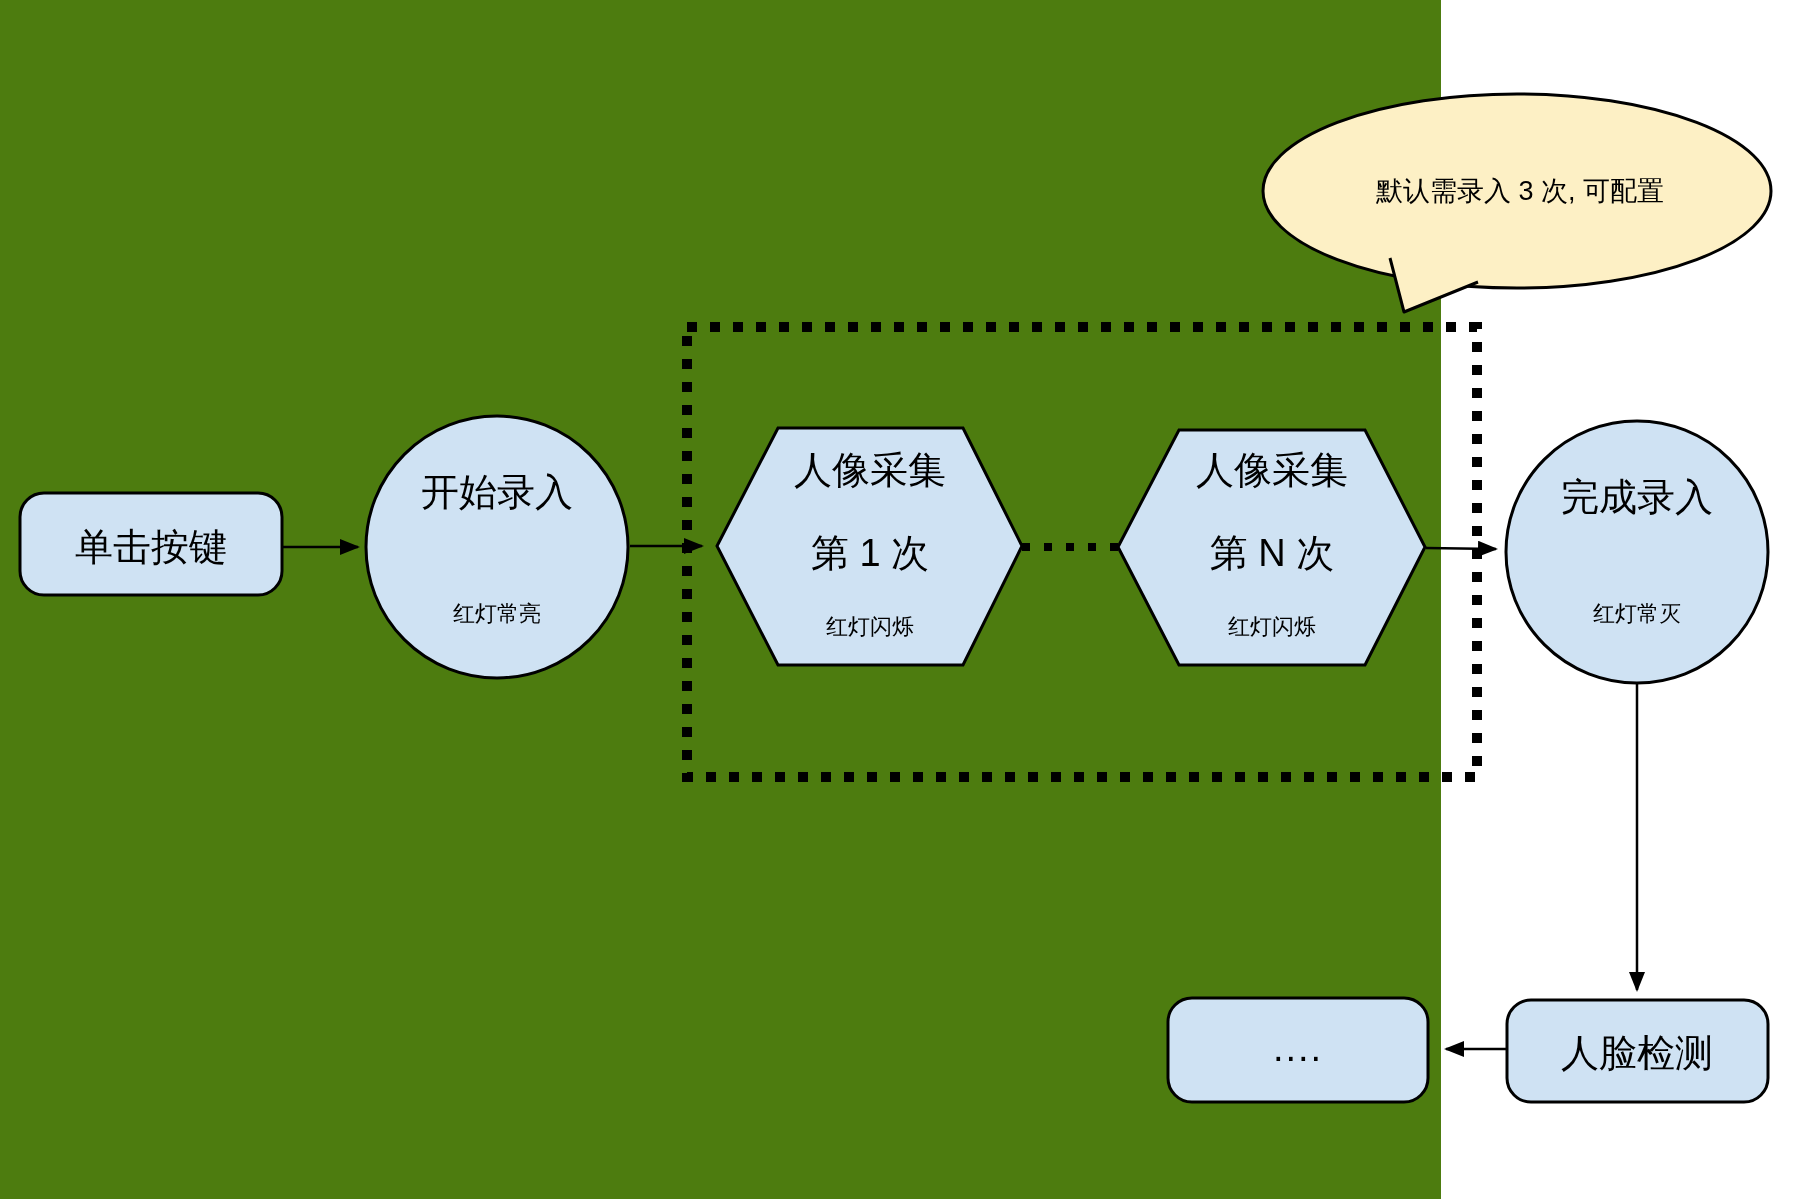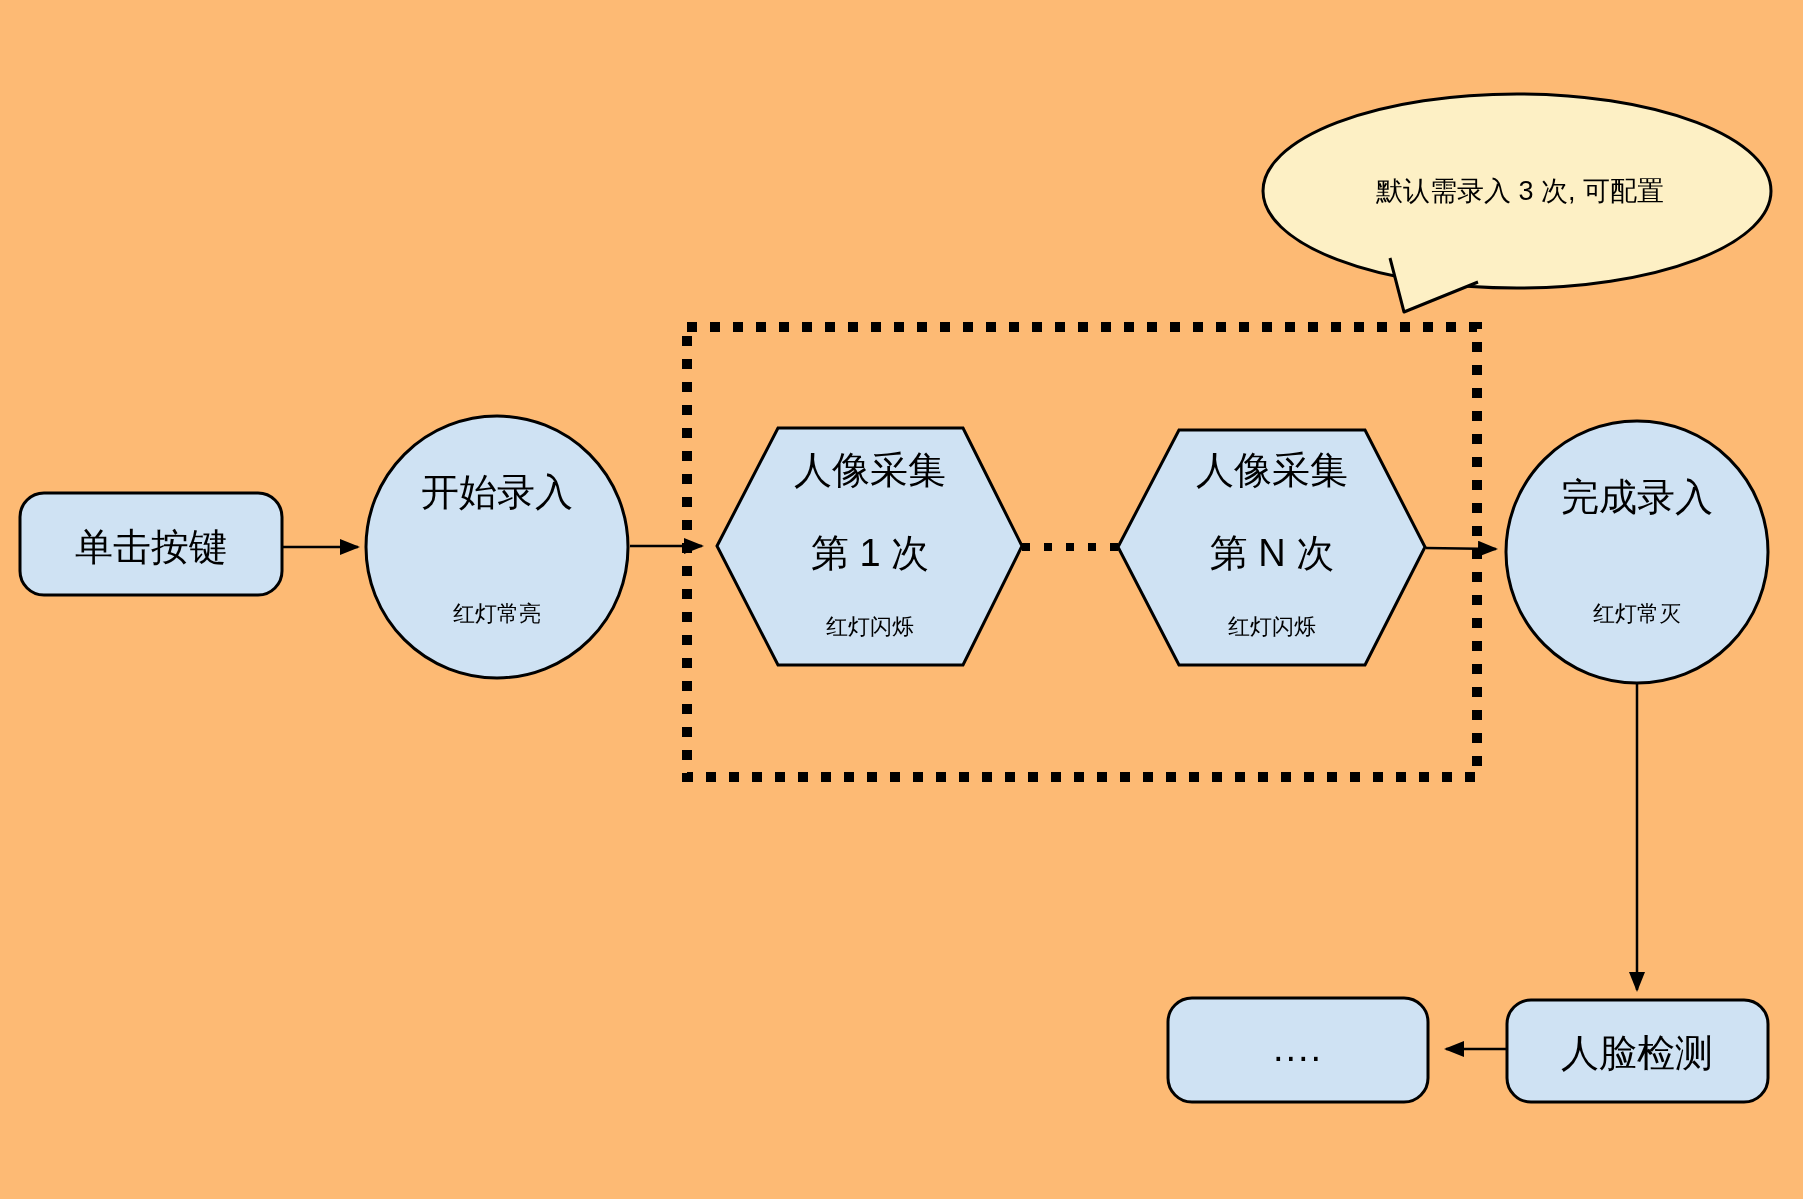--- a/index.html
+++ b/index.html
@@ -6,23 +6,23 @@
     margin: 0;
     padding: 0;
     background: #ffffff;
     width: 1803px;
     height: 1199px;
     overflow: hidden;
     font-family: "Liberation Sans", sans-serif;
   }
   .canvas {
     position: relative;
-    width: 1803px;
+    width: 1441px;
     height: 1199px;
-    background: #fdba74;
+    background: #4d7c0f;
   }
   svg { display: block; }
   text {
     fill: #000000;
     font-family: "Liberation Sans", sans-serif;
   }
   .node-label   { font-size: 38px; }
   .node-sub     { font-size: 22px; }
   .callout-text { font-size: 27px; }
   .dots-label   { font-size: 38px; letter-spacing: 2px; }

